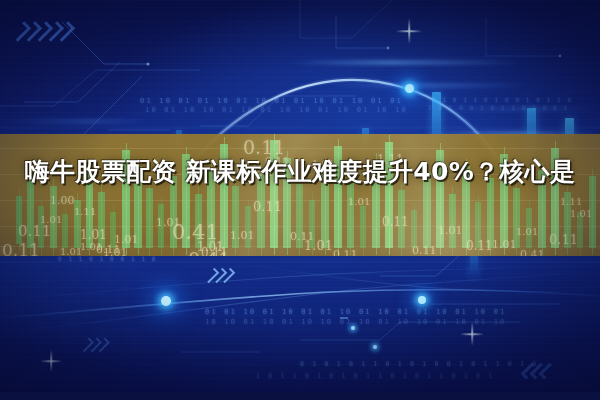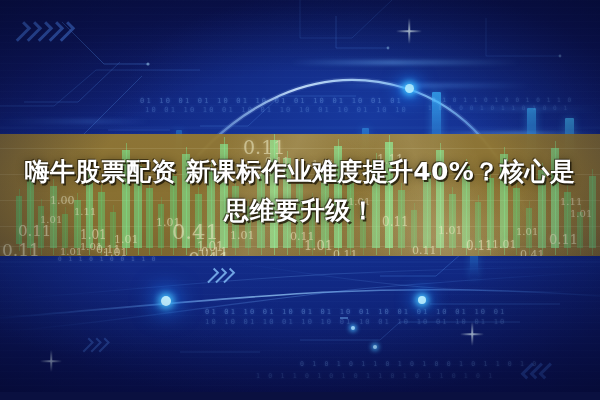--- a/index.html
+++ b/index.html
@@ -421,16 +421,15 @@
         <div class="band-num" style="left: 348px; top: 62px; font-size: 10px;">1.01</div>
         <div class="band-num" style="left: 412px; top: 110px; font-size: 11px;">0.11</div>
         <div style="position: absolute; inset: 0px; background: linear-gradient(115deg, rgba(255, 248, 210, 0) 34%, rgba(255, 248, 210, 0.16) 46%, rgba(255, 248, 210, 0) 58%), linear-gradient(72deg, rgba(255, 250, 215, 0) 58%, rgba(255, 250, 215, 0.13) 70%, rgba(255, 250, 215, 0) 80%), radial-gradient(42% 70% at 72% 85%, rgba(255, 245, 190, 0.18) 0%, rgba(255, 245, 190, 0) 70%);"></div>
       </div>
   </div>
 
   <div class="bg-vignette"></div>
 
   <div class="headline">
     <span>嗨牛股票配资 新课标作业难度提升40%？核心是</span>
-    <span class="l2">思维要升级！</span>
   </div>
 
 </div>
 
 </body></html>

